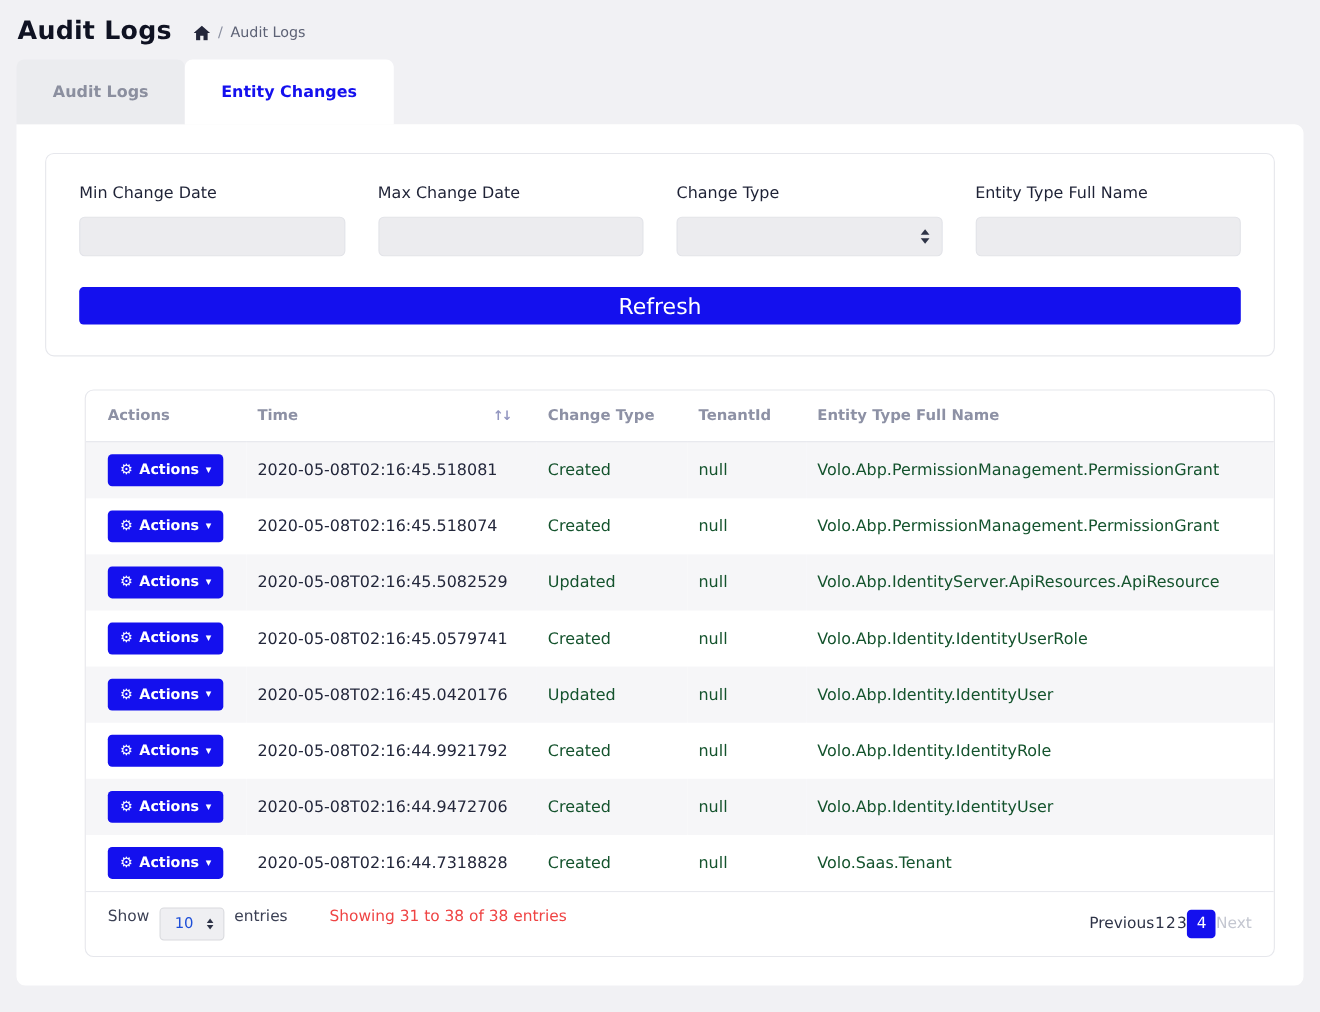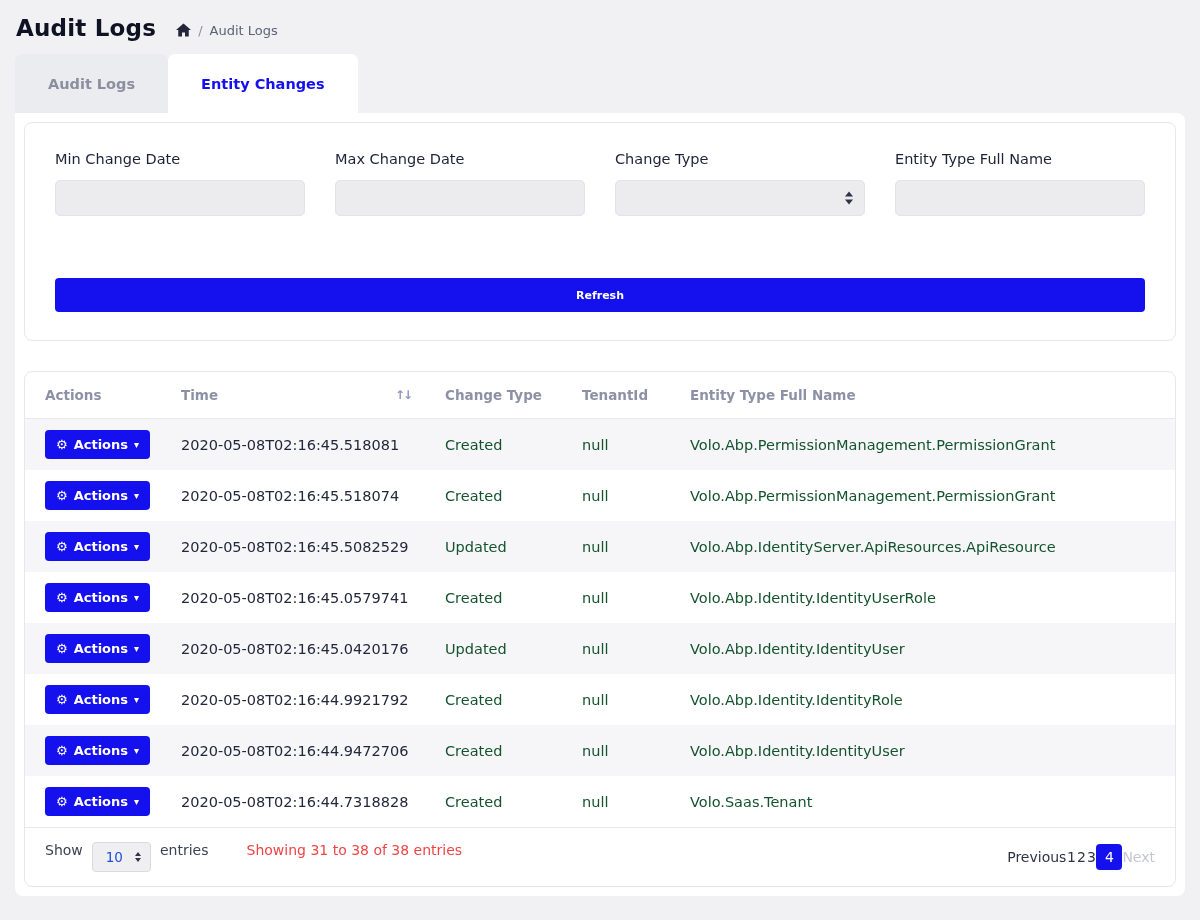--- a/index.html
+++ b/index.html
@@ -21,47 +21,47 @@
   .tab-bar { display: flex; padding-left: 15px; }
   .tab {
     height: 59px; padding: 0 33px; display: flex; align-items: center;
     font-size: 14.5px; font-weight: 600; color: #8b8f9f;
     background: #ebecef; border-radius: 7px 7px 0 0; cursor: pointer;
   }
   .tab.active { background: #ffffff; color: #1410ee; }
 
   
   .panel {
-    background: #ffffff; margin: 0 15px 15px 15px; padding: 9px;
+    background: #ffffff; margin: 0 15px 15px 15px; padding: 26px;
     border-radius: 0 8px 8px 8px; min-height: 765px;
   }
   .card { background: #fff; border: 1px solid #e6e7ec; border-radius: 8px; }
 
   
   .filter-card { padding: 28px 30px 28px 30px; margin-bottom: 30px; }
   .filter-grid { display: grid; grid-template-columns: repeat(4, 1fr); gap: 30px; }
   .field-label { display: block; font-size: 14.5px; color: #1e2236; margin-bottom: 13px; }
   .input, .select-box {
     width: 100%; height: 36px; background: #ececef; border: 1px solid #e2e3e8;
     border-radius: 5px; font: inherit; font-size: 14px; color: #32374c; padding: 0 10px;
     outline: none;
   }
   .select-box { position: relative; cursor: pointer; display: flex; align-items: center; }
   .select-arrows { position: absolute; right: 11px; top: 50%; transform: translateY(-50%);
     display: flex; flex-direction: column; gap: 3px; }
   .tri-up { width: 0; height: 0; border-left: 4px solid transparent; border-right: 4px solid transparent; border-bottom: 5px solid #2e3347; }
   .tri-down { width: 0; height: 0; border-left: 4px solid transparent; border-right: 4px solid transparent; border-top: 5px solid #2e3347; }
   .refresh-btn {
-    display: block; width: 100%; height: 34px; margin-top: 62px;
+    display: block; width: 100%; height: 34px; margin-top: 28px;
     background: #1410ee; color: #fff; border: none; border-radius: 4px;
-    font: inherit; font-size: 11px; font-weight: 700; cursor: pointer;
-  }
-
-  
-  .table-card { overflow: hidden; }
+    font: inherit; font-size: 20px; font-weight: 400; cursor: pointer;
+  }
+
+  
+  .table-card { overflow: hidden; margin-left: 36px; }
   table { width: 100%; border-collapse: collapse; }
   thead th {
     text-align: left; font-size: 13.5px; font-weight: 600; color: #8d91a5;
     padding: 15px 10px; border-bottom: 1px solid #e8e9ee; cursor: pointer;
   }
   th.th-actions { width: 146px; padding-left: 20px; cursor: default; }
   th.th-time { width: 264px; }
   th.th-change { width: 137px; }
   th.th-tenant { width: 108px; }
   .th-time-inner { display: flex; align-items: center; justify-content: space-between; padding-right: 14px; }

